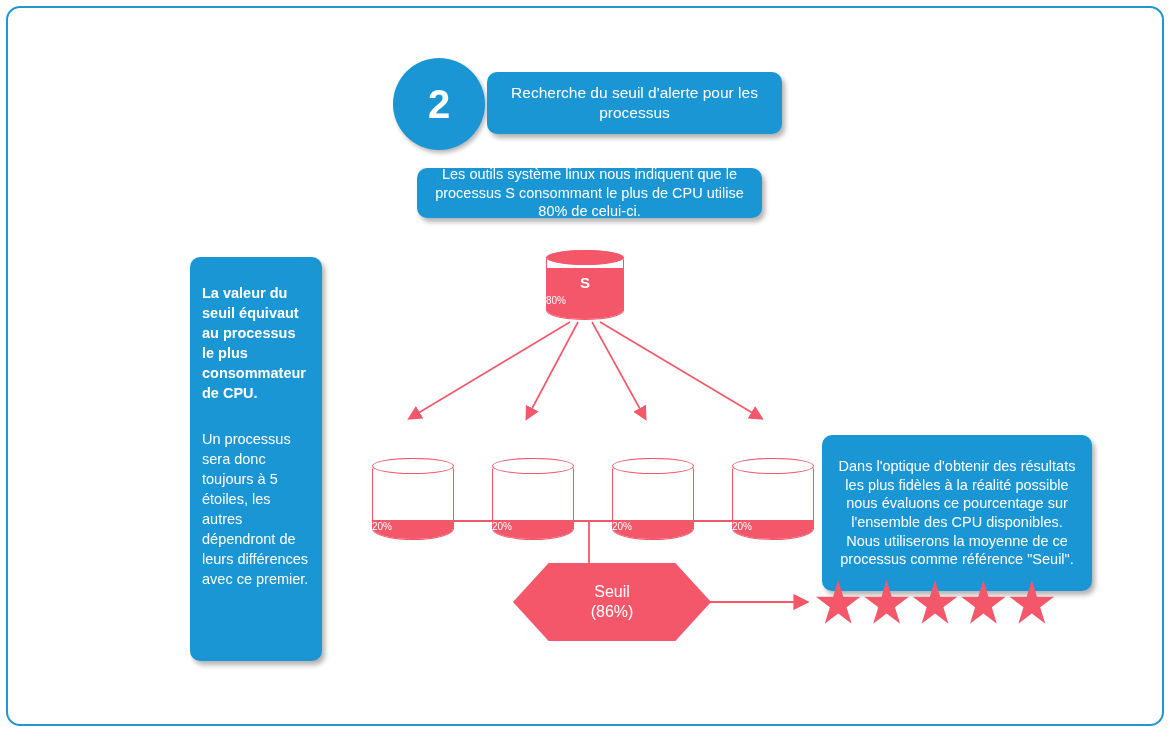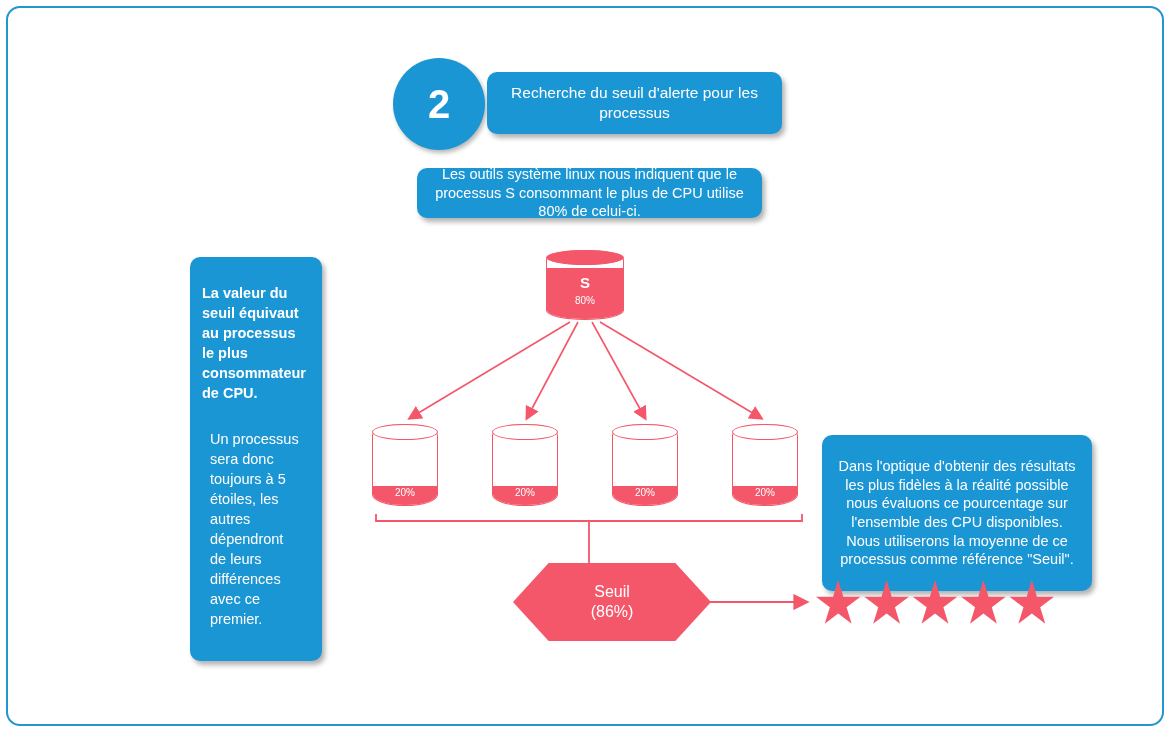--- a/index.html
+++ b/index.html
@@ -94,21 +94,21 @@
     display: block;
     text-align: left;
     padding: 26px 12px 12px 12px;
   }
   #left-box .para1 {
     font-weight: bold;
     margin: 0 0 26px 0;
     line-height: 1.38;
   }
   #left-box .para2 {
-    margin: 8px;
+    margin: 0;
     line-height: 1.38;
   }
 
   
   .cyl {
     position: absolute;
   }
   .cyl .body {
     position: absolute;
     left: 0;
@@ -142,21 +142,21 @@
   .cyl .label {
     position: absolute;
     width: 100%;
     text-align: center;
     color: #ffffff;
     font-size: 14px;
   }
   .cyl .pct {
     position: absolute;
     width: 100%;
-    text-align: center;
+    text-align: left;
     color: #ffffff;
     font-size: 10px;
   }
 
   
   #cyl-main {
     left: 546px;
     top: 250px;
     width: 78px;
     height: 70px;
@@ -166,22 +166,23 @@
     top: auto;
   }
   #cyl-main .top-ellipse {
     height: 22%;
     background: #f4576a;
   }
   #cyl-main .label { top: 24px; font-size: 15px; font-weight: bold;}
   #cyl-main .pct { top: 45px; }
 
   .cyl-small {
-    width: 66px;
+    width: 82px;
     height: 82px;
+    margin-top: 34px;
   }
   .cyl-small .fill { height: 26%; }
   .cyl-small .pct { bottom: 8px; font-size: 10px; }
   #cyl-1 { left: 372px; top: 424px; }
   #cyl-2 { left: 492px; top: 424px; }
   #cyl-3 { left: 612px; top: 424px; }
   #cyl-4 { left: 732px; top: 424px; }
 
   
   #hexagon {

